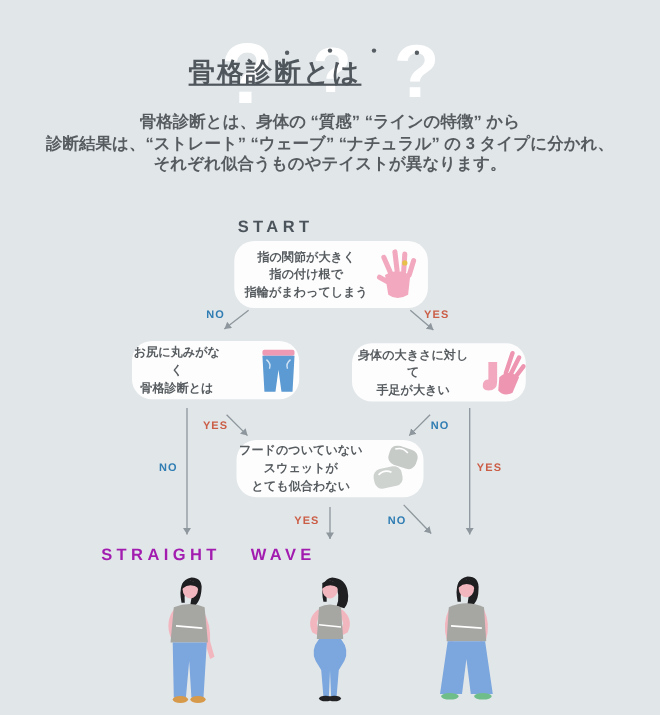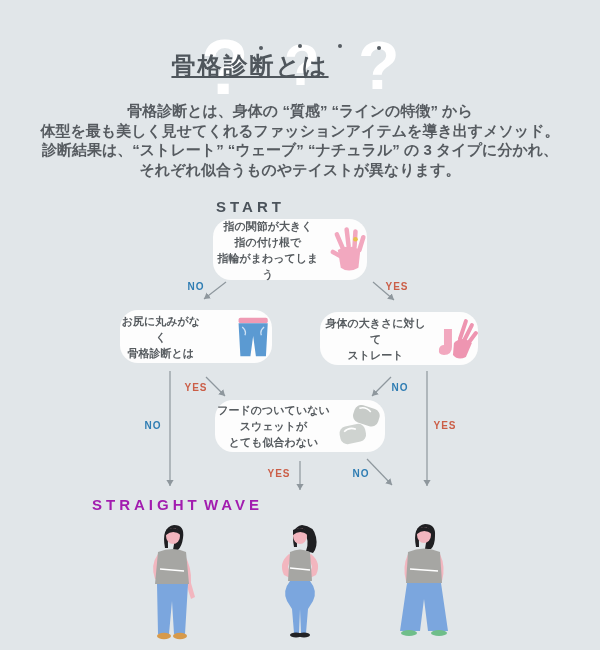--- a/index.html
+++ b/index.html
@@ -24,42 +24,42 @@
     font-size:24px;font-weight:700;letter-spacing:2px;color:#4f565c;z-index:2;text-decoration:underline;
   }
   .desc{position:absolute;left:0;top:101px;width:600px;text-align:center;
     font-size:15px;font-weight:700;line-height:19.5px;color:#565b60;z-index:2;}
   .start-label{position:absolute;left:0;top:198px;width:501px;text-align:center;
     font-size:15px;font-weight:700;letter-spacing:4px;color:#4b535b;}
   
   .fbox{position:absolute;background:#fdfdfd;border-radius:18px;display:flex;
     align-items:center;justify-content:center;gap:7px;z-index:4;}
   .fbox .txt{font-size:11px;font-weight:700;line-height:16px;text-align:center;color:#575c60;}
-  .box-q1{left:213px;top:219px;width:154px;height:61px;}
+  .box-q1{left:213px;top:219px;width:176px;height:61px;}
   .box-q2{left:120px;top:310px;width:152px;height:53px;gap:32px;}
   .box-q3{left:320px;top:312px;width:158px;height:53px;}
   .box-q4{left:215px;top:400px;width:170px;height:52px;}
   
   .edge{position:absolute;font-size:10px;font-weight:700;letter-spacing:1px;z-index:5;width:32px;text-align:center;}
   .yes{color:#cb5e47;}
   .no{color:#2f7db3;}
   .lab-n1{left:180px;top:281px;}
   .lab-y1{left:381px;top:281px;}
   .lab-y2{left:180px;top:382px;}
   .lab-n2{left:137px;top:420px;}
   .lab-n3{left:384px;top:382px;}
   .lab-y3{left:429px;top:420px;}
   .lab-y4{left:263px;top:468px;}
   .lab-n4{left:345px;top:468px;}
   .connectors{position:absolute;left:0;top:0;z-index:3;}
   
   .result{position:absolute;top:496px;width:160px;
     font-size:15px;font-weight:700;letter-spacing:4px;color:#a21caf;}
   .res-straight{left:92px;}
-  .res-wave{left:204px;}
+  .res-wave{left:228px;}
   .res-natural{left:344px;}
   .figure{position:absolute;top:521px;z-index:2;}
   .fig-straight{left:122px;}
   .fig-wave{left:250px;}
   .fig-natural{left:374px;}
 </style>
 </head>
 <body>
 
 <div class="canvas">
@@ -68,21 +68,20 @@
   <span class="qm qm2">?</span>
   <span class="qm qm3">?</span>
   <span class="dot dot1"></span>
   <span class="dot dot2"></span>
   <span class="dot dot3"></span>
   <span class="dot dot4"></span>
 
   <h1 class="title">骨格診断とは</h1>
   <div class="desc">
     <div>骨格診断とは、身体の “質感” “ラインの特徴” から</div>
-    <div>体型を最も美しく見せてくれるファッションアイテムを導き出すメソッド。</div>
     <div>診断結果は、“ストレート” “ウェーブ” “ナチュラル” の 3 タイプに分かれ、</div>
     <div>それぞれ似合うものやテイストが異なります。</div>
   </div>
 
   <div class="start-label">START</div>
 
   <svg class="connectors" width="600" height="650" viewBox="0 0 600 650">
     <defs>
       <marker id="arw" markerWidth="7" markerHeight="7" refX="5" refY="3" orient="auto">
         <path d="M0,0 L5,3 L0,6 Z" fill="#8e979d"></path>
@@ -136,21 +135,21 @@
     <svg width="42" height="46" viewBox="0 0 42 46">
       <rect x="5" y="2" width="32" height="6" rx="2" fill="#ef9ab4"></rect>
       <path d="M5,8 L37,8 L35,44 L24,44 L21,22 L18,44 L7,44 Z" fill="#5b9ad2"></path>
       <path d="M9,12 Q14,16 12,21 M33,12 Q28,16 30,21" stroke="#cfe2f4" stroke-width="1.4" fill="none"></path>
     </svg>
   </div>
 
   <div class="fbox box-q3">
     <div class="txt">
       <div>身体の大きさに対して</div>
-      <div>ストレート</div>
+      <div>手足が大きい</div>
     </div>
     <svg width="40" height="44" viewBox="0 0 40 44">
       <path d="M6,12 L14,12 L14,30 Q14,38 6,38 Q0,38 1,32 Q2,28 6,28 Z" fill="#f2a8bf"></path>
       <g stroke="#ee95b1" stroke-width="4" stroke-linecap="round">
         <line x1="22" y1="22" x2="28" y2="4"></line>
         <line x1="26" y1="24" x2="34" y2="8"></line>
         <line x1="29" y1="28" x2="38" y2="16"></line>
       </g>
       <path d="M16,26 Q24,18 34,26 L28,40 Q20,44 15,38 Z" fill="#ee95b1"></path>
     </svg>

